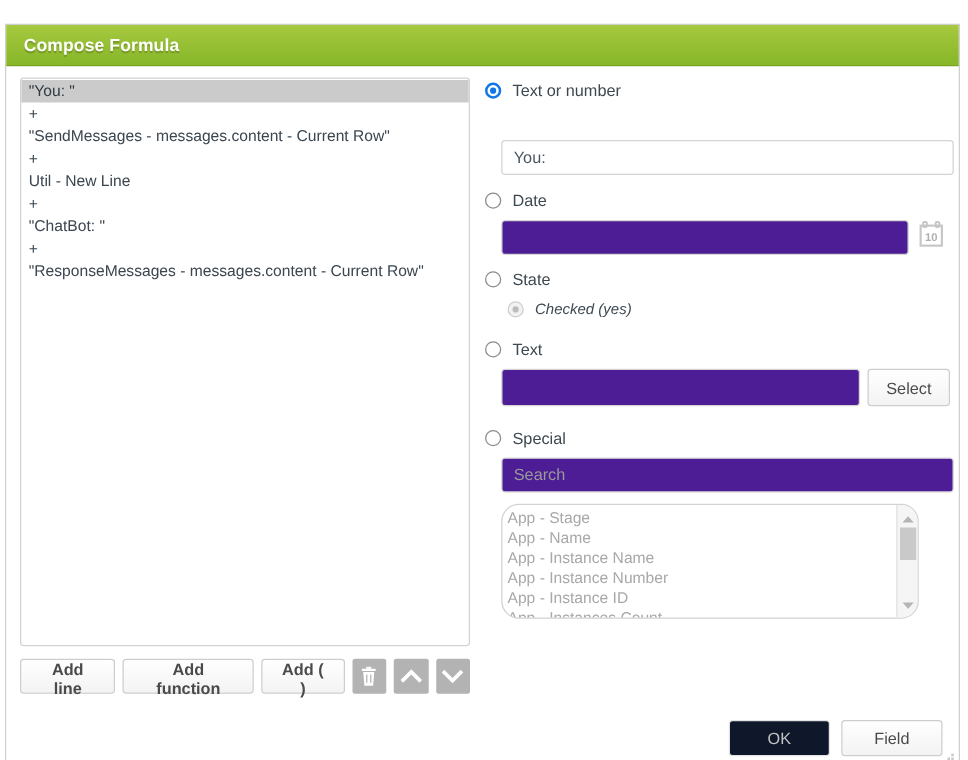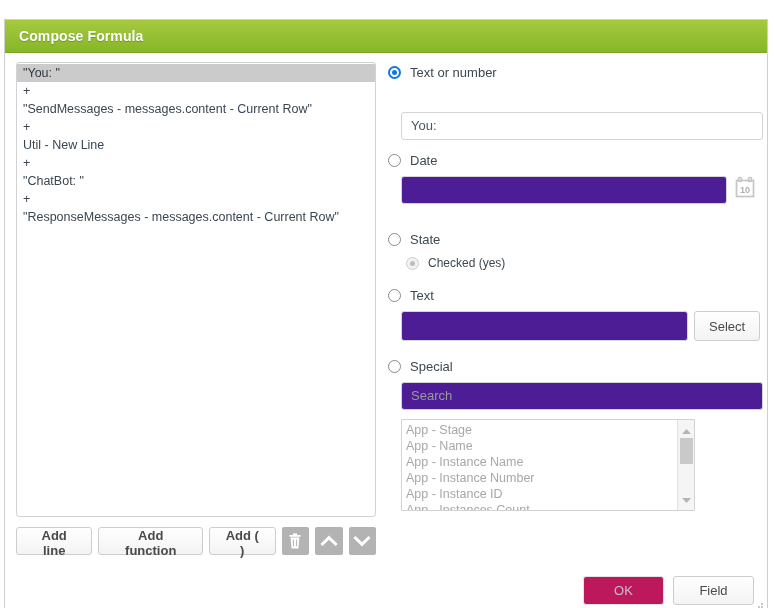--- a/index.html
+++ b/index.html
@@ -162,21 +162,21 @@
     position: absolute;
     left: 3px; top: 3px;
     width: 5px; height: 5px;
     border-radius: 50%;
     background: #bdbdbd;
   }
   .opt-label {
     font-size: 13px;
     color: #3d4850;
   }
-  .opt-label.sub { font-size: 12px; }
+  .opt-label.sub { font-size: 12px; font-style: italic; }
   .sub-row { margin-left: 18px; height: 26px; }
 
   .field-row {
     display: flex;
     align-items: center;
     margin: 5px 0 0 13px;
     gap: 6px;
   }
   .txt {
     height: 28px;
@@ -208,24 +208,24 @@
 
   .select-btn {
     height: 30px;
     padding: 0 14px;
     font-size: 13px;
     font-weight: normal;
   }
 
   .special-list {
     margin: 9px 0 0 13px;
-    width: 294px;
+    width: 334px;
     height: 92px;
     border: 1px solid #d2d2d2;
-    border-radius: 1px;
+    border-radius: 14px;
     box-sizing: border-box;
     background: #ffffff;
     display: flex;
     overflow: hidden;
   }
   .special-items {
     flex: 1;
     padding: 2px 0 0 4px;
   }
   .special-item {
@@ -269,21 +269,21 @@
     width: 81px;
     height: 29px;
     font-weight: normal;
     font-size: 13px;
     display: flex;
     align-items: center;
     justify-content: center;
   }
   .foot-btn.disabled {
     color: #c3c3c3;
-    background: #be185d;
+    background: #0f172a;
     border-color: #e4e4e4;
     cursor: default;
   }
   .grip {
     position: absolute;
     right: 3px;
     bottom: 3px;
     width: 12px;
     height: 12px;
   }
@@ -366,21 +366,21 @@
         <span class="cal-icon">
           <svg width="24" height="25" viewBox="0 0 24 25">
             <rect x="4.5" y="1.5" width="3" height="4" rx="1" fill="none" stroke="#c6c6c6" stroke-width="1.6"></rect>
             <rect x="14.5" y="1.5" width="3" height="4" rx="1" fill="none" stroke="#c6c6c6" stroke-width="1.6"></rect>
             <rect x="2.5" y="4.5" width="17" height="16" fill="none" stroke="#c6c6c6" stroke-width="1.7"></rect>
             <text x="11" y="16.5" font-family="Liberation Sans, sans-serif" font-size="9" fill="#b0b0b0" text-anchor="middle">10</text>
           </svg>
         </span>
       </div>
 
-      <div class="opt-row" style="margin-top:24px;">
+      <div class="opt-row" style="margin-top:8px;">
         <span class="radio"></span>
         <span class="opt-label">State</span>
       </div>
       <div class="opt-row sub-row">
         <span class="radio disabled on"></span>
         <span class="opt-label sub">Checked (yes)</span>
       </div>
 
       <div class="opt-row" style="margin-top:8px;">
         <span class="radio"></span>

